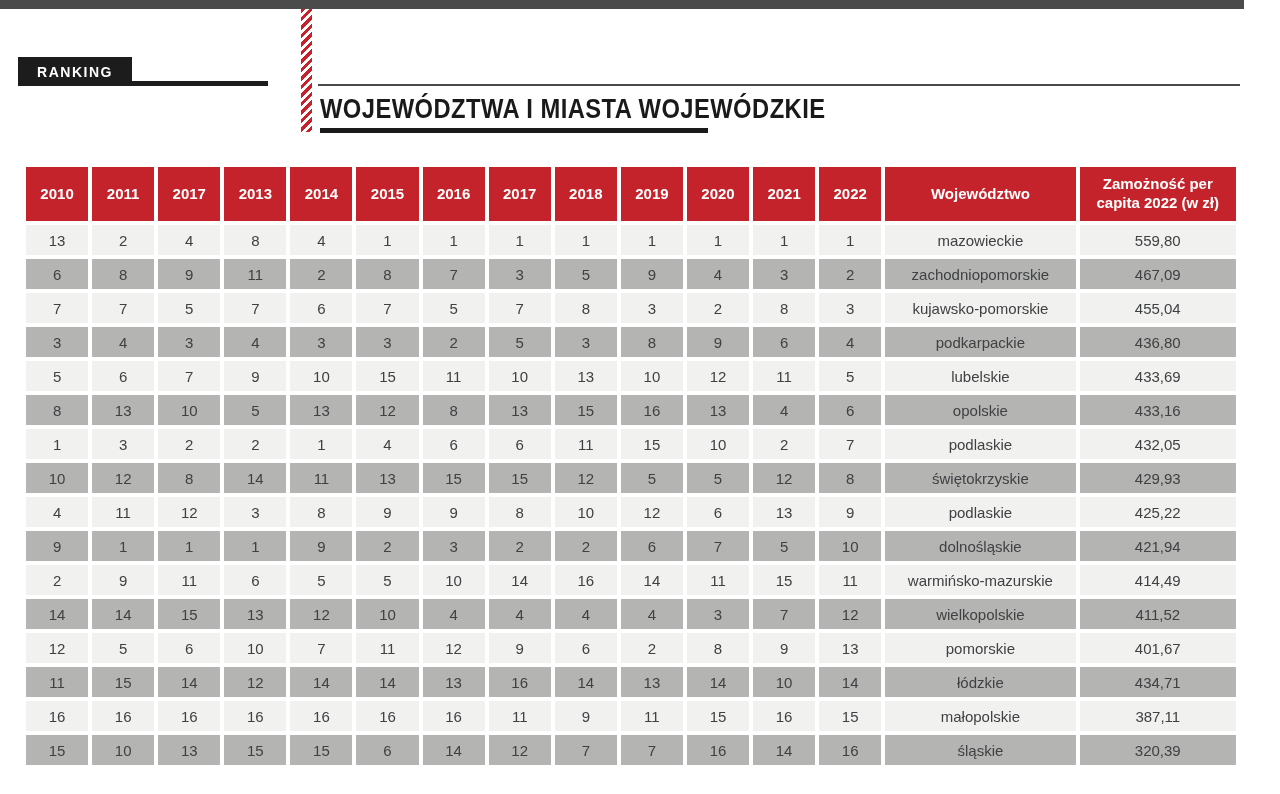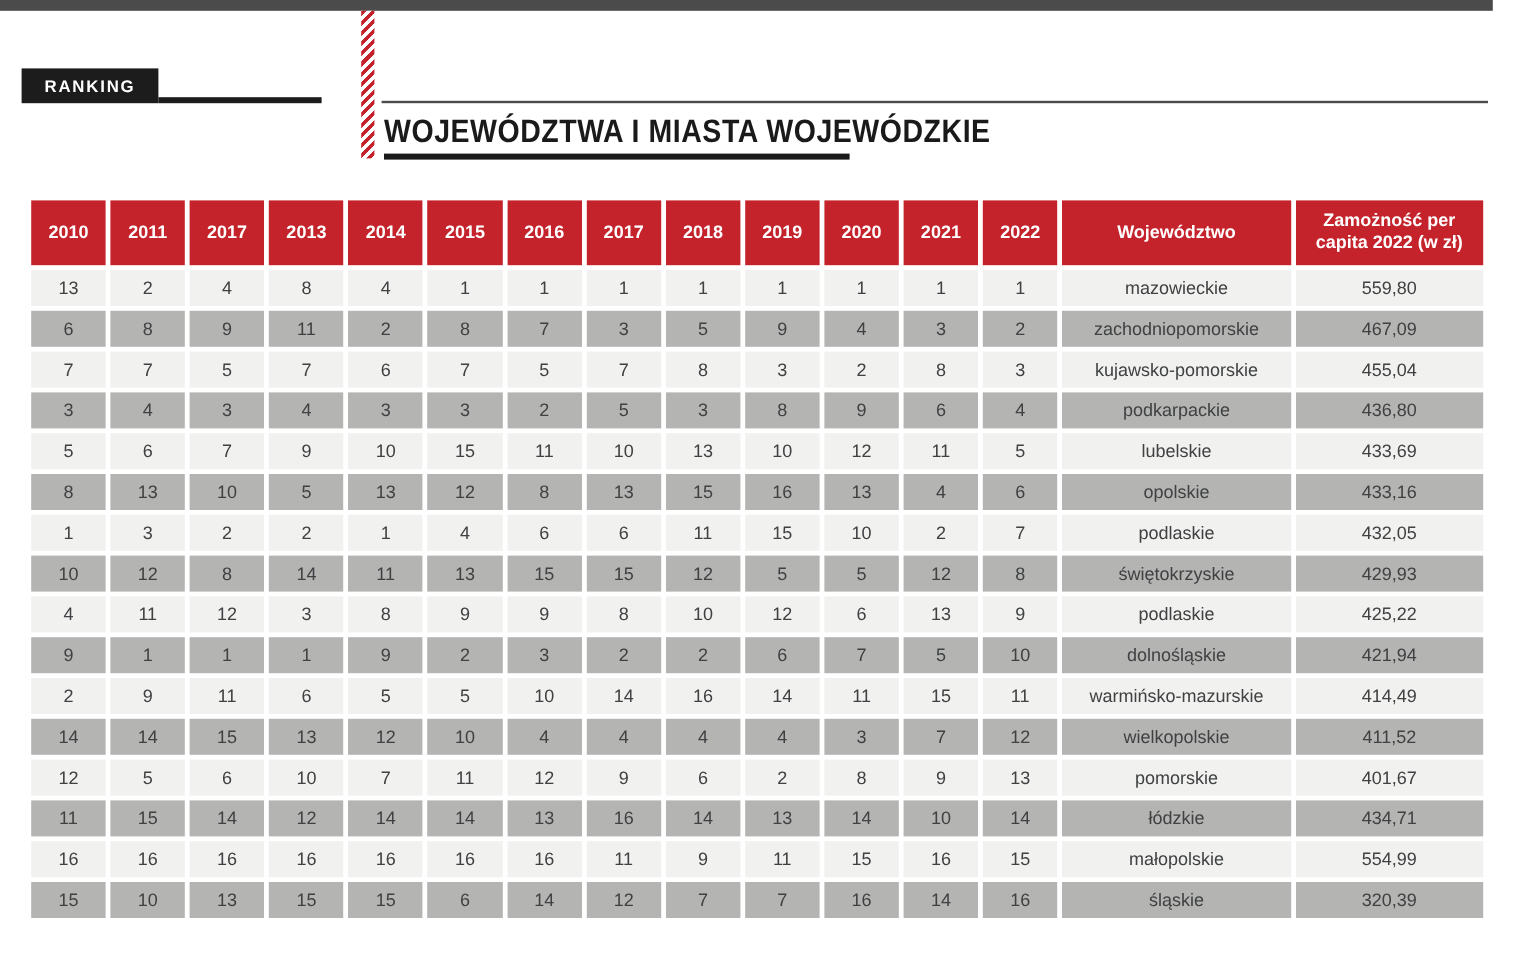--- a/index.html
+++ b/index.html
@@ -406,21 +406,21 @@
           <td>16</td>
           <td>16</td>
           <td>16</td>
           <td>11</td>
           <td>9</td>
           <td>11</td>
           <td>15</td>
           <td>16</td>
           <td>15</td>
           <td>małopolskie</td>
-          <td>554,99</td>
+          <td>387,11</td>
         </tr>
         <tr class="row-dark">
           <td>15</td>
           <td>10</td>
           <td>13</td>
           <td>15</td>
           <td>15</td>
           <td>6</td>
           <td>14</td>
           <td>12</td>

